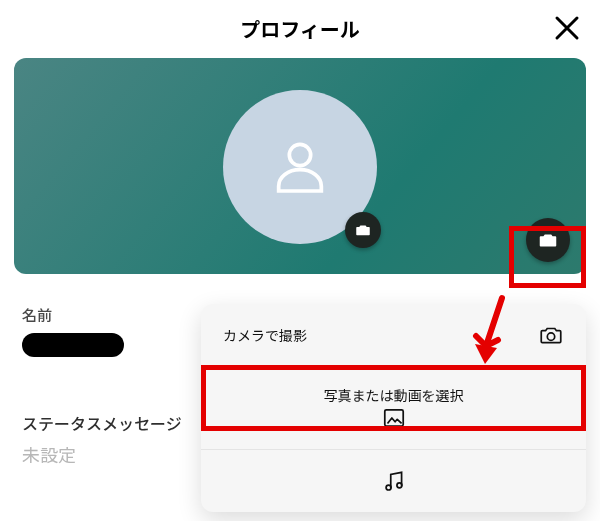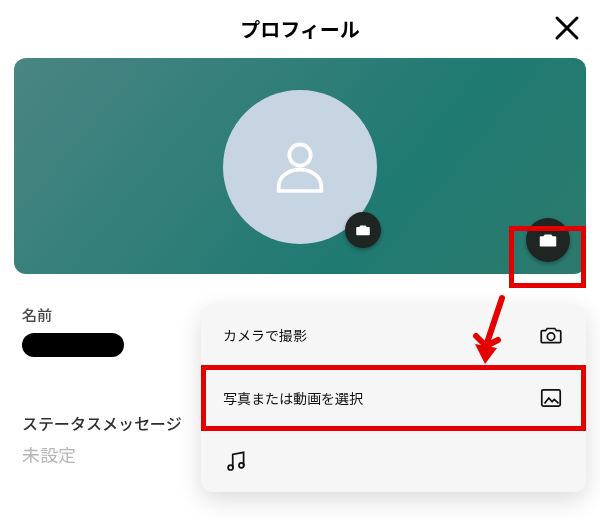--- a/index.html
+++ b/index.html
@@ -107,21 +107,21 @@
     .menu-row {
       display: flex;
       align-items: center;
       justify-content: space-between;
       padding: 18px 22px;
       font-size: 14px;
       color: #111;
       cursor: pointer;
       position: relative;
     }
-    .menu-row + .menu-row { border-top: 1px solid #e4e4e4; }
+    .menu-row + .menu-row { border-top: 1px solid #e4e4e4; flex-direction: column; }
     .menu-row .icon-col { width: 26px; height: 26px; }
     .menu-row .icon-col svg { width: 26px; height: 26px; }
 
     
     .anno-box { position: absolute; border: 5px solid #e40000; pointer-events: none; }
     .anno-box.a1 { right: 14px; top: 226px; width: 77px; height: 62px; }
     .anno-box.a2 { right: 14px; top: 365px; width: 385px; height: 66px; }
     .arrow {
       position: absolute;
       right: 86px;

